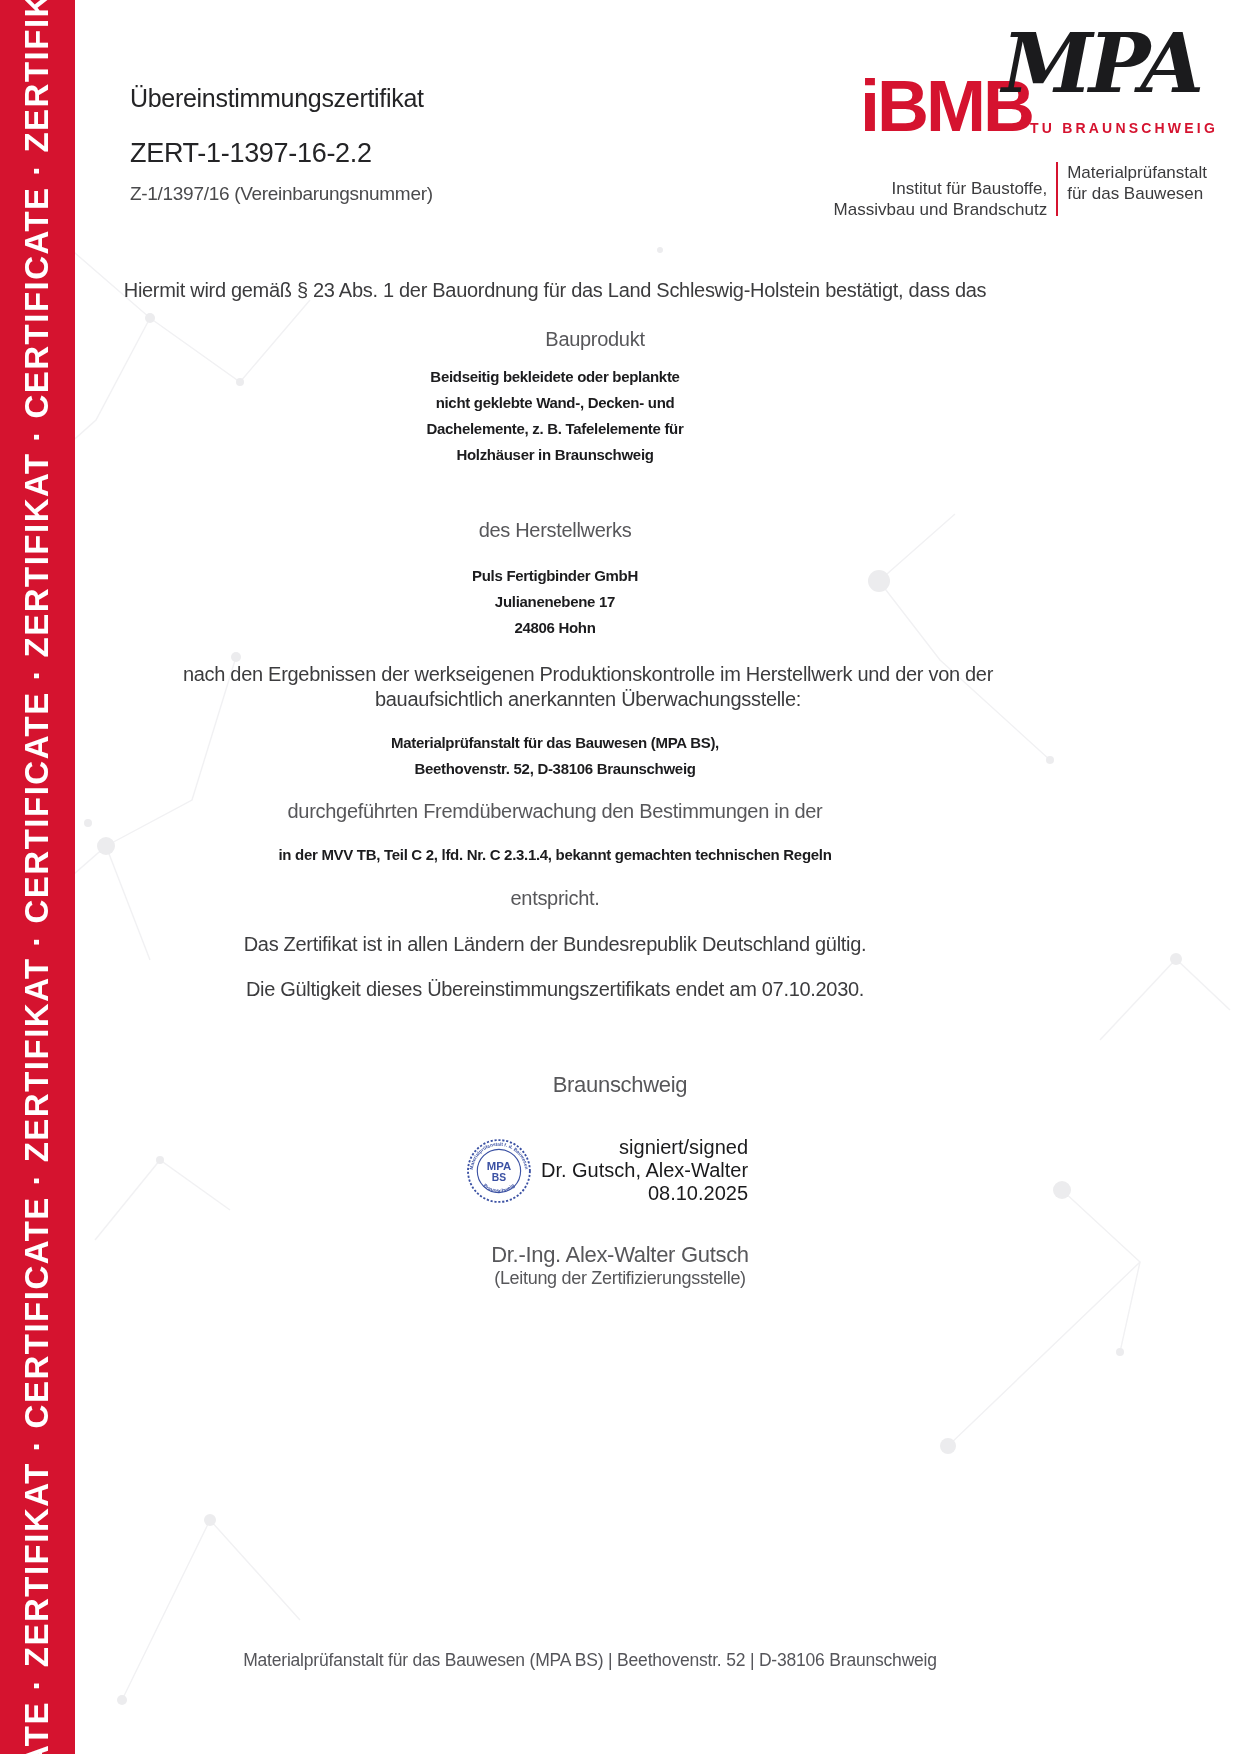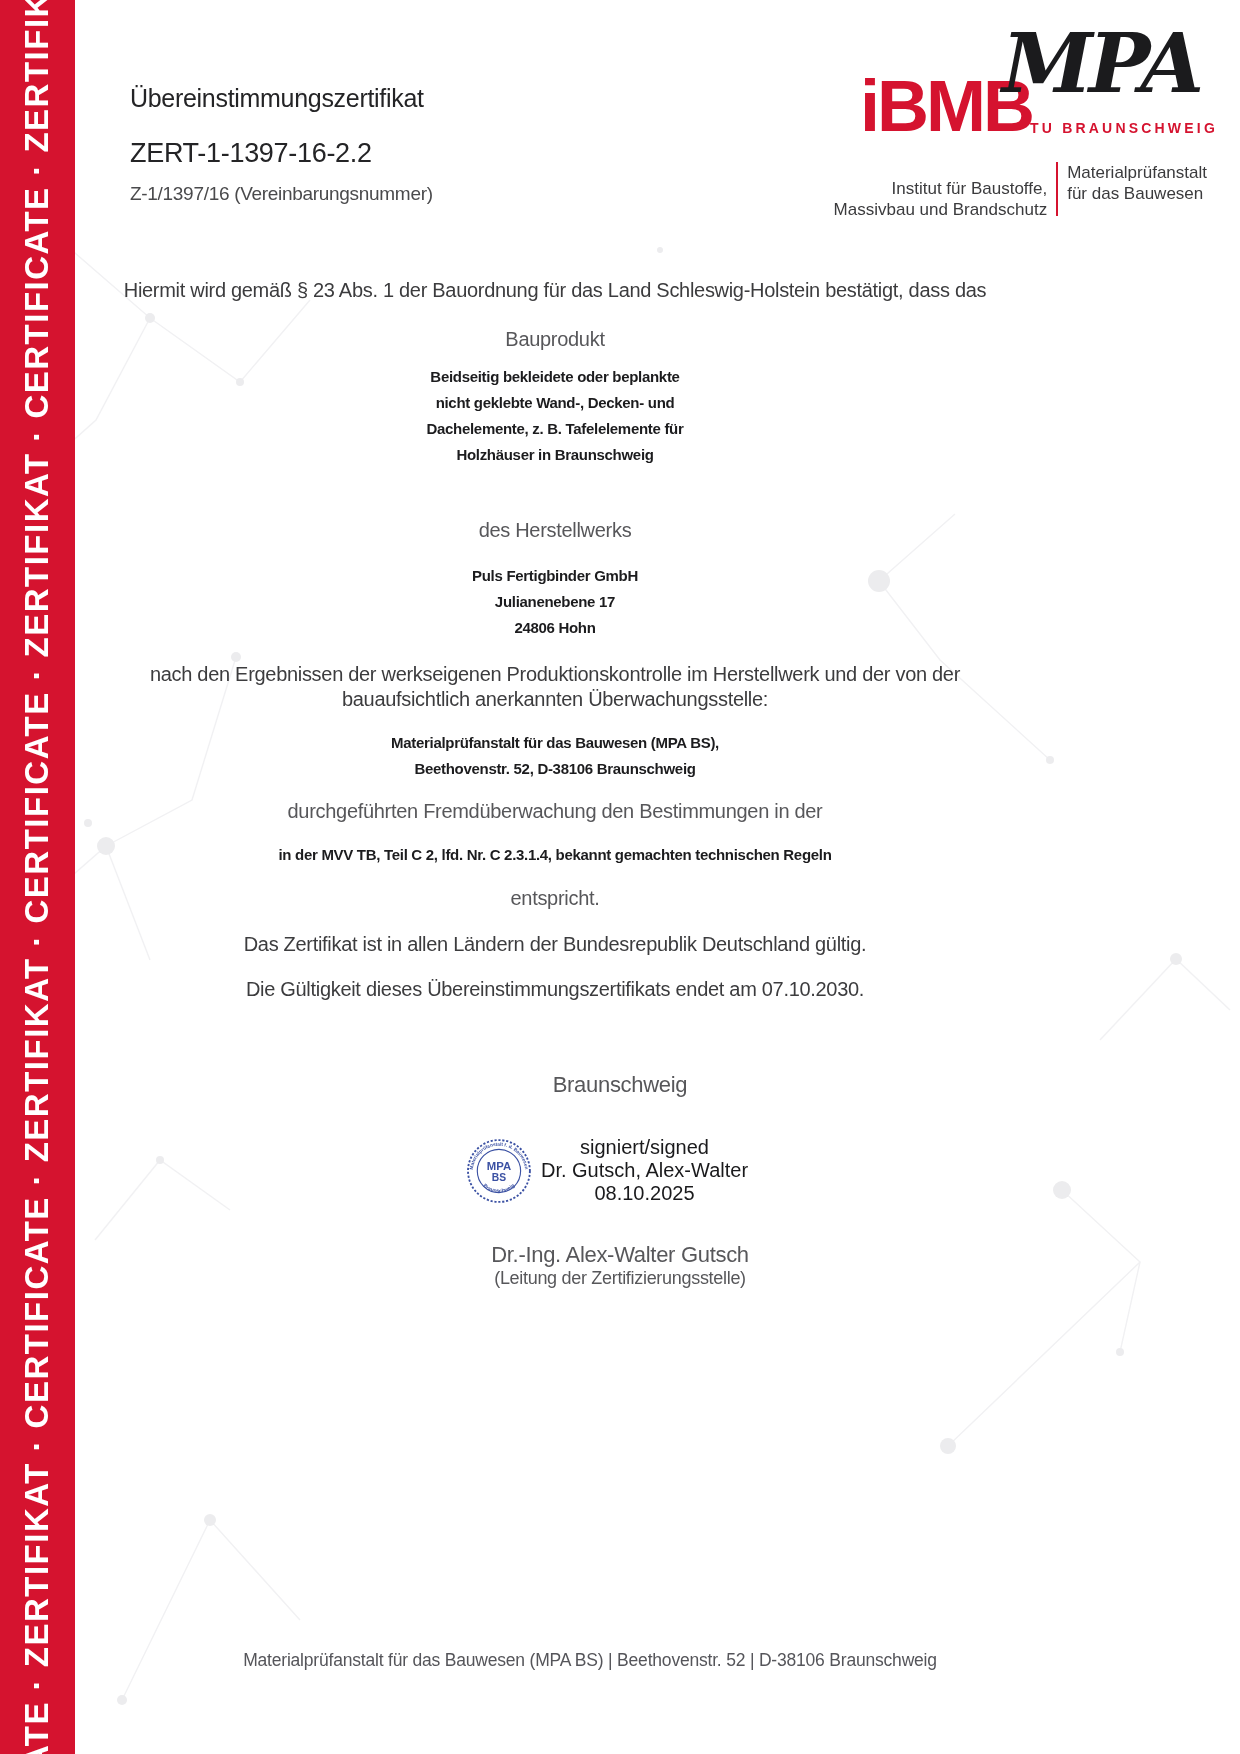--- a/index.html
+++ b/index.html
@@ -50,21 +50,21 @@
   .logo-col-right { text-align:left;  font-size:17px; line-height:21px; color:#3b3b3d; white-space:nowrap; }
   
   .cline { position:absolute; left:75px; width:960px; text-align:center; letter-spacing:-0.3px; }
   .t-body  { font-size:20px; color:#3c3c3e; line-height:25px; }
   .t-gray  { font-size:20px; color:#57575a; }
   .t-bold  { font-size:15px; font-weight:700; color:#1c1c1e; line-height:26px; }
   
   .sig-city { position:absolute; left:620px; top:1072px; transform:translateX(-50%); font-size:22px; color:#57575a; letter-spacing:-0.3px; }
   .sig-row  { position:absolute; left:607px; top:1136px; transform:translateX(-50%); display:flex; align-items:center; }
   .seal     { width:66px; height:66px; flex:0 0 auto; }
-  .sig-text { margin-left:9px; font-size:20px; line-height:23px; color:#1a1a1c; text-align:center; }
+  .sig-text { margin-left:9px; font-size:20px; line-height:23px; color:#1a1a1c; text-align:right; }
   .sig-name { position:absolute; left:620px; top:1242px; transform:translateX(-50%); font-size:22px; color:#57575a; white-space:nowrap; letter-spacing:-0.3px; }
   .sig-role { position:absolute; left:620px; top:1268px; transform:translateX(-50%); font-size:18px; color:#57575a; white-space:nowrap; letter-spacing:-0.3px; }
   
   .footer { position:absolute; left:0px; top:1650px; width:1180px; text-align:center; font-size:17.5px; color:#55555a; letter-spacing:-0.2px; }
 </style>
 </head>
 <body>
 
 <div class="page">
 
@@ -119,38 +119,38 @@
       <div class="logo-divider"></div>
       <div class="logo-col-right">
         <div>Materialprüfanstalt</div>
         <div>für das Bauwesen</div>
       </div>
     </div>
   </div>
 
   <div class="cline t-body" style="top:278px;">Hiermit wird gemäß § 23 Abs. 1 der Bauordnung für das Land Schleswig-Holstein bestätigt, dass das</div>
 
-  <div class="cline t-gray" style="top:328px;">Bauprodukt</div>
+  <div class="cline t-gray" style="top:328px;padding-left:40px;">Bauprodukt</div>
 
   <div class="cline t-bold" style="top:364px;">
     <div>Beidseitig bekleidete oder beplankte</div>
     <div>nicht geklebte Wand-, Decken- und</div>
     <div>Dachelemente, z. B. Tafelelemente für</div>
     <div>Holzhäuser in Braunschweig</div>
   </div>
 
   <div class="cline t-gray" style="top:519px;">des Herstellwerks</div>
 
   <div class="cline t-bold" style="top:563px;">
     <div>Puls Fertigbinder GmbH</div>
     <div>Julianenebene 17</div>
     <div>24806 Hohn</div>
   </div>
 
-  <div class="cline t-body" style="top:662px;">
+  <div class="cline t-body" style="top:662px;margin-left:33px;">
     <div>nach den Ergebnissen der werkseigenen Produktionskontrolle im Herstellwerk und der von der</div>
     <div>bauaufsichtlich anerkannten Überwachungsstelle:</div>
   </div>
 
   <div class="cline t-bold" style="top:730px;">
     <div>Materialprüfanstalt für das Bauwesen (MPA BS),</div>
     <div>Beethovenstr. 52, D-38106 Braunschweig</div>
   </div>
 
   <div class="cline t-gray" style="top:800px;">durchgeführten Fremdüberwachung den Bestimmungen in der</div>

